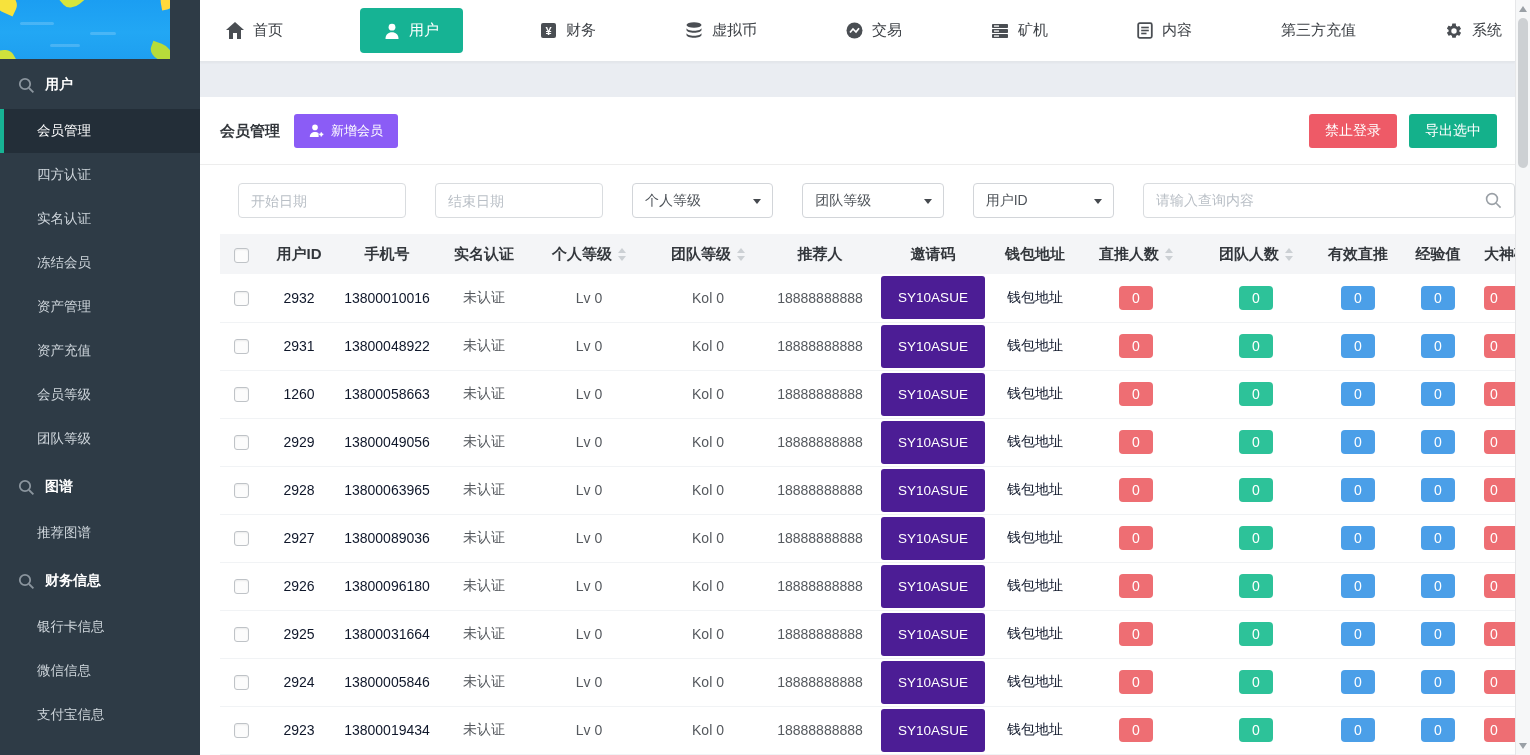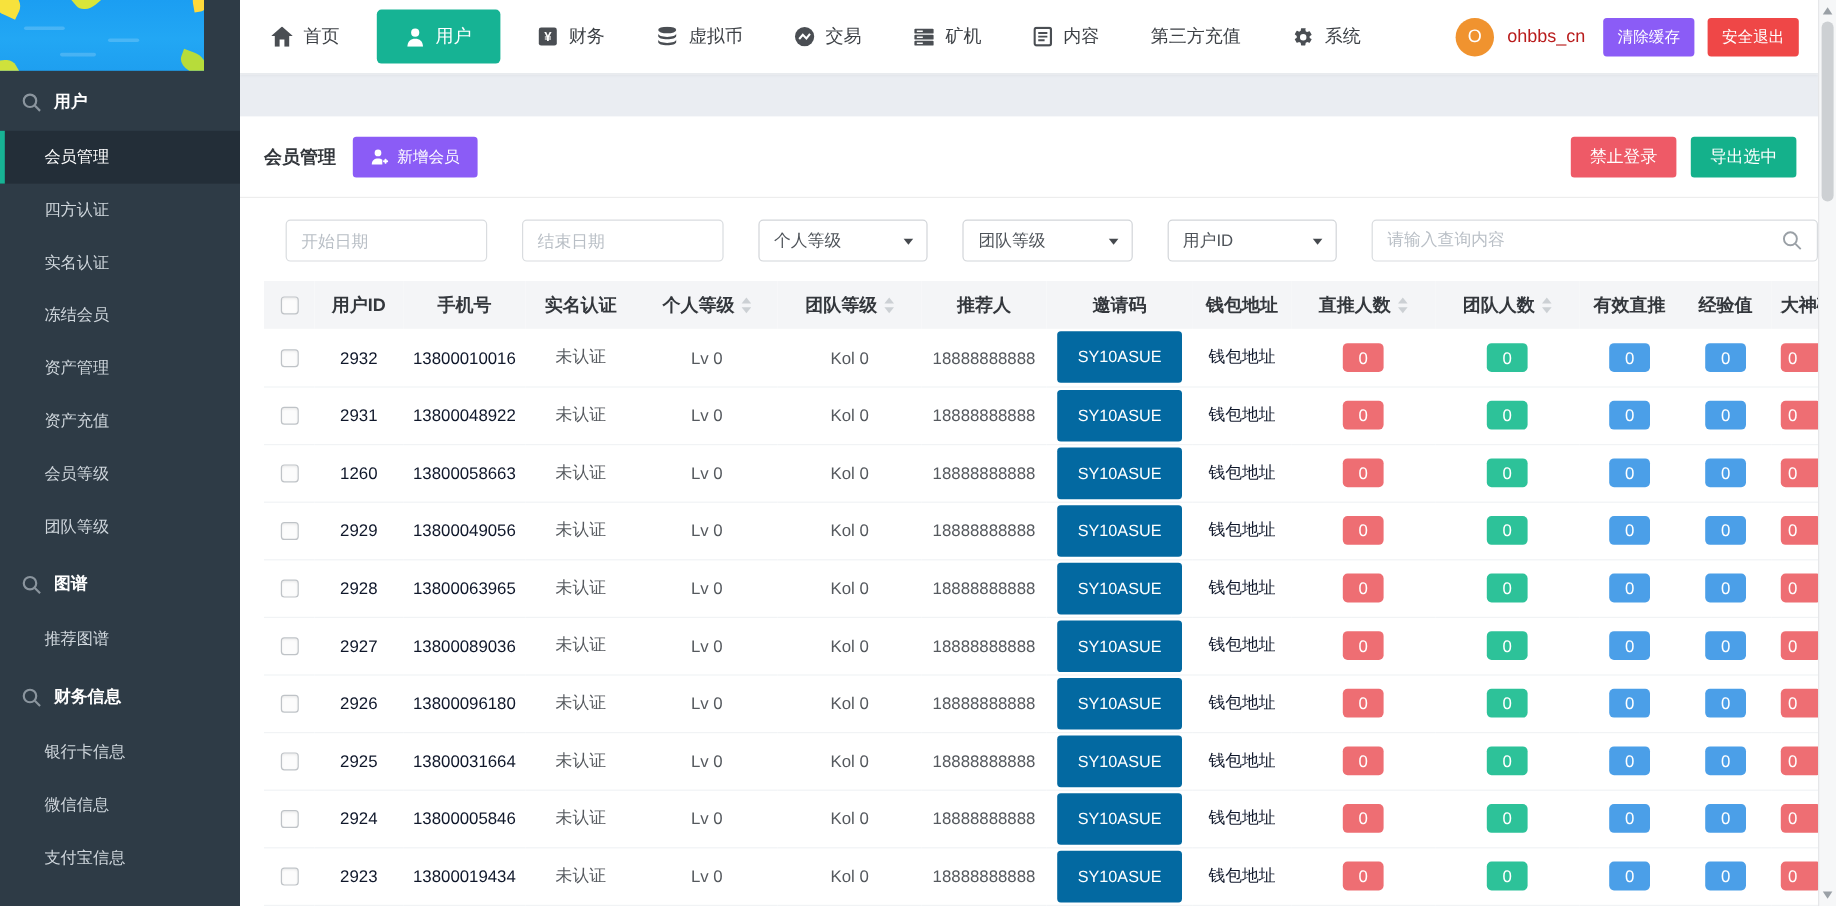--- a/index.html
+++ b/index.html
@@ -21,21 +21,21 @@
 
   .side-section { margin-top:2px; }
   .side-header { display:flex; align-items:center; gap:10px; padding:15px 0 15px 18px; color:#ffffff; font-size:14px; font-weight:bold; cursor:pointer; }
   .side-header svg { flex:0 0 auto; }
   .side-item { padding:13px 0 13px 33px; color:#cfd6dc; font-size:13.5px; cursor:pointer; border-left:4px solid transparent; }
   .side-item.active { background:#232e38; border-left-color:#17b394; color:#ffffff; }
 
   
   .main { position:absolute; left:200px; top:0; right:15px; bottom:0; background:#eaedf2; overflow:hidden; }
 
-  .navbar { height:62px; background:#fff; display:flex; align-items:center; padding:0 16px 0 14px; border-bottom:1px solid #e3e6ea; box-shadow:0 1px 2px rgba(0,0,0,0.04); }
+  .navbar { height:62px; background:#fff; display:flex; align-items:center; padding:0 16px 0 14px; border-bottom:1px solid #e3e6ea; box-shadow:0 1px 2px rgba(0,0,0,0.04);gap:46px; }
   .nav-item { display:flex; align-items:center; gap:9px; color:#3d4146; font-size:15px; cursor:pointer; padding:10px 12px; margin-right:19px; white-space:nowrap; }
   .nav-item svg { flex:0 0 auto; }
   .nav-item.active { background:#16b394; color:#fff; border-radius:4px; padding:13px 24px; }
   .nav-right { margin-left:auto; display:flex; align-items:center; gap:11px; }
   .avatar { width:32px; height:32px; border-radius:50%; background:#f0932f; color:#fff; font-size:15px; display:flex; align-items:center; justify-content:center; }
   .username { font-size:15px; color:#b91c1c; margin-right:4px; }
   .btn { border:none; border-radius:3px; color:#fff; font-size:13px; cursor:pointer; font-family:inherit; }
   .btn.cache { background:#8b5cf6; padding:7px 12px; }
   .btn.logout { background:#ef4747; padding:7px 12px; }
 
@@ -70,21 +70,21 @@
   th.left, td.left { text-align:left; padding-left:8px; }
   td { text-align:center; height:48px; font-size:14px; color:#55595e; border-bottom:1px solid #f1f3f5; white-space:nowrap; }
   .th-flex { display:inline-flex; align-items:center; gap:6px; }
   .sort { display:inline-flex; flex-direction:column; gap:3px; cursor:pointer; }
   .sort i { display:block; width:0; height:0; border-left:4.5px solid transparent; border-right:4.5px solid transparent; }
   .sort .up { border-bottom:5px solid #ccd0d4; }
   .sort .dn { border-top:5px solid #ccd0d4; }
   .cb { appearance:none; -webkit-appearance:none; width:15px; height:15px; border:1px solid #bfc3c7; border-radius:3px; background:#fcfcfc; box-shadow:inset 0 1px 2px rgba(0,0,0,0.07); cursor:pointer; vertical-align:middle; }
   a.teal, span.teal { color:#0f172a; text-decoration:none; cursor:pointer;margin-top:37px; }
   span.teal { cursor:default; }
-  .code-btn { background:#0369a1; color:#fff; border:none; border-radius:3px; padding:14px 17px; font-size:13.5px; cursor:pointer; font-family:inherit; }
+  .code-btn { background:#4c1d95; color:#fff; border:none; border-radius:3px; padding:14px 17px; font-size:13.5px; cursor:pointer; font-family:inherit; }
   .badge { display:inline-block; min-width:34px; padding:4px 6px; border-radius:4px; color:#fff; font-size:14px; }
   .badge.red { background:#ee6e73; } .badge.green { background:#2dc299; } .badge.blue { background:#4b9fe8; }
 
   
   .scrollbar { position:absolute; right:0; top:0; width:15px; height:755px; background:#f6f7f8; border-left:1px solid #e6e7e9; z-index:9; }
   .sb-arrow { position:absolute; left:3px; width:0; height:0; border-left:4.5px solid transparent; border-right:4.5px solid transparent; }
   .sb-up { top:6px; border-bottom:6px solid #9aa0a6; }
   .sb-dn { bottom:6px; border-top:6px solid #9aa0a6; }
   .sb-thumb { position:absolute; left:2px; top:18px; width:10px; height:150px; border-radius:5px; background:#cdd0d3; }
 </style>

